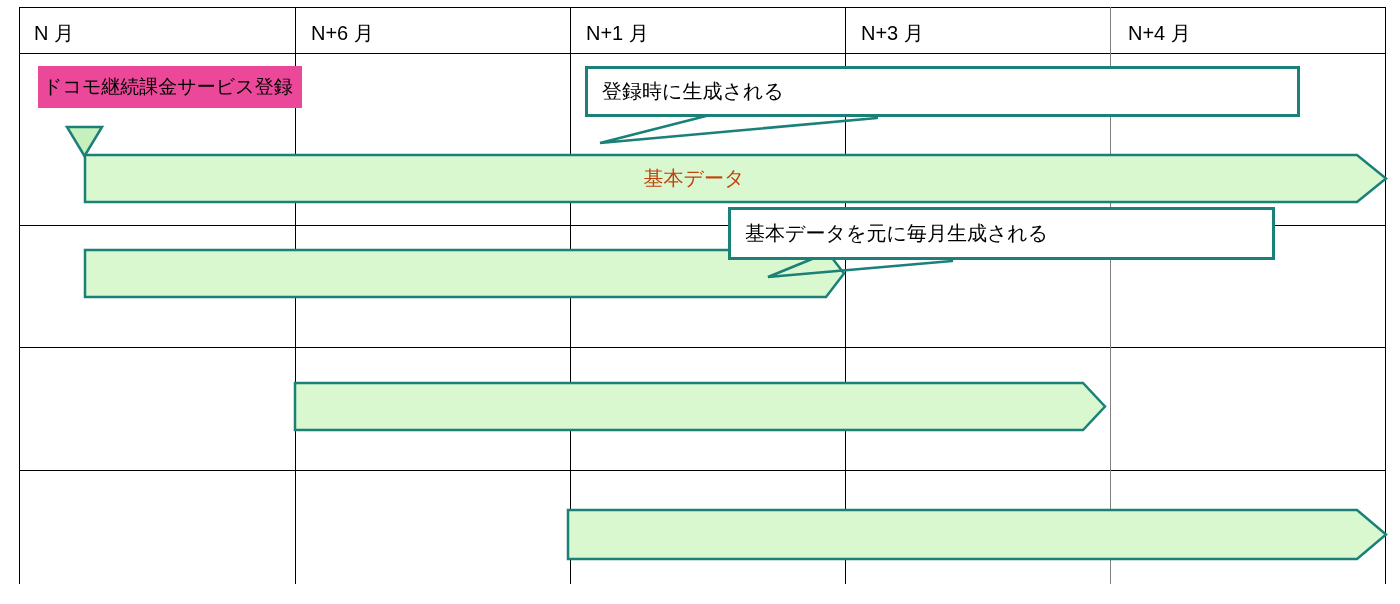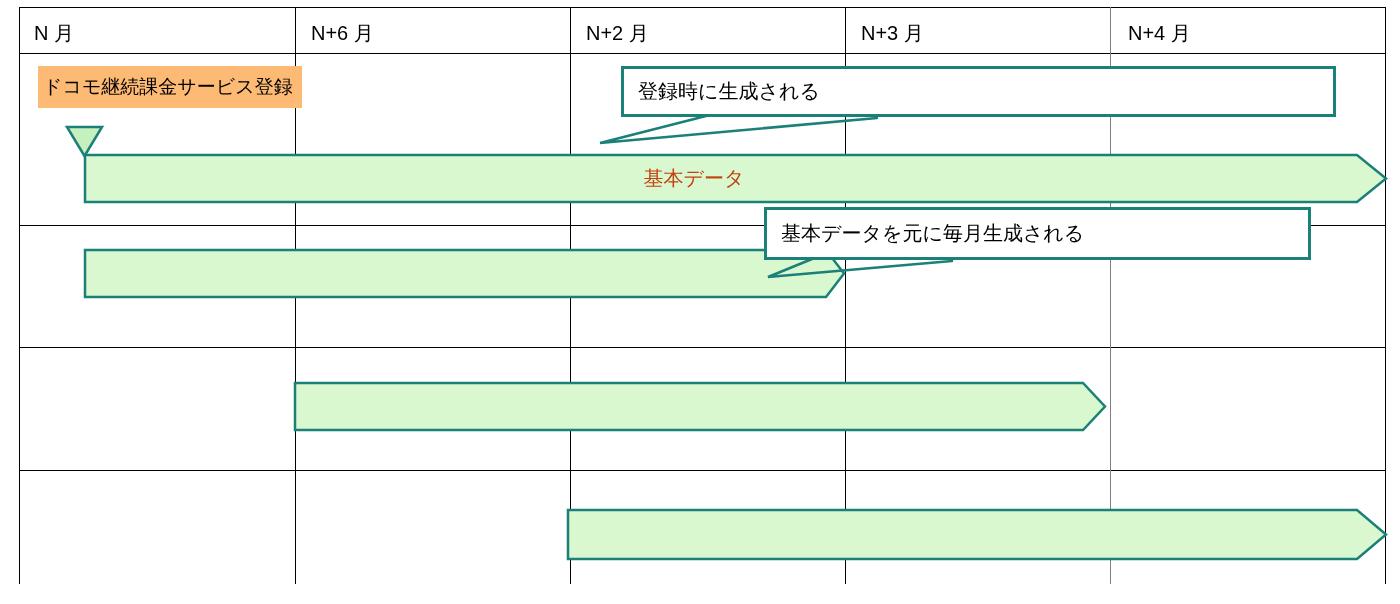--- a/index.html
+++ b/index.html
@@ -8,22 +8,22 @@
   .hline{position:absolute;left:19px;width:1367px;height:1px;background:var(--grid,#000);}
   .vline{position:absolute;top:7px;height:595px;width:1px;background:var(--grid,#000);}
   .vline.light{background:var(--grid-light,#7f7f7f);}
   .hdr{position:absolute;top:20px;font-size:20px;color:#000;white-space:nowrap;z-index:5;}
   .layer{position:absolute;left:0;top:0;width:1400px;height:604px;pointer-events:none;}
   .layer.bars{z-index:2;}
   .layer.tails{z-index:4;}
   .bar-poly{fill:var(--bar-fill,#d9f8d0);stroke:var(--teal,#1a8078);stroke-width:2.5;stroke-linejoin:miter;}
   .marker{fill:var(--marker-fill,#c6f0bd);stroke:var(--teal,#1a8078);stroke-width:2.5;}
   .tail{stroke:var(--teal,#1a8078);stroke-width:2.5;fill:none;stroke-linecap:round;}
-  .textbox{position:absolute;background:#fdba74;display:flex;align-items:center;z-index:3;}
-  .callout{position:absolute;background:#fff;border:3px solid var(--teal,#1a8078);display:flex;align-items:center;box-sizing:border-box;z-index:3;margin-left:36px;}
+  .textbox{position:absolute;background:#ec4899;display:flex;align-items:center;z-index:3;}
+  .callout{position:absolute;background:#fff;border:3px solid var(--teal,#1a8078);display:flex;align-items:center;box-sizing:border-box;z-index:3;}
   .callout .txt{padding-left:14px;font-size:20px;color:#000;white-space:nowrap;}
   .reg-label{font-size:19px;color:#000;white-space:nowrap;padding-left:5px;}
   .barlabel{position:absolute;display:flex;align-items:center;font-size:20px;color:#c2410c;white-space:nowrap;z-index:5;}
   .barlabel.center{justify-content:center;}
 </style>
 </head>
 <body>
 
 <div class="canvas">
 
@@ -36,21 +36,21 @@
 
   <div class="vline" style="left:19px"></div>
   <div class="vline" style="left:295px"></div>
   <div class="vline" style="left:570px"></div>
   <div class="vline" style="left:845px"></div>
   <div class="vline light" style="left:1110px"></div>
   <div class="vline" style="left:1385px"></div>
 
   <div class="hdr" style="left:34px">N 月</div>
   <div class="hdr" style="left:311px">N+6 月</div>
-  <div class="hdr" style="left:586px">N+2 月</div>
+  <div class="hdr" style="left:586px">N+1 月</div>
   <div class="hdr" style="left:861px">N+3 月</div>
   <div class="hdr" style="left:1128px">N+4 月</div>
 
   <svg class="layer bars" viewBox="0 0 1400 604">
     <polygon class="bar-poly" points="85,155 1357,155 1386,178.5 1357,202 85,202"></polygon>
     <polygon class="bar-poly" points="85,250 826,250 844,273.5 826,297 85,297"></polygon>
     <polygon class="bar-poly" points="295,383 1083,383 1105,406.5 1083,430 295,430"></polygon>
     <polygon class="bar-poly" points="568,510 1357,510 1386,534.5 1357,559 568,559"></polygon>
     <polygon class="marker" points="67,127 102,127 84.5,156"></polygon>
   </svg>

